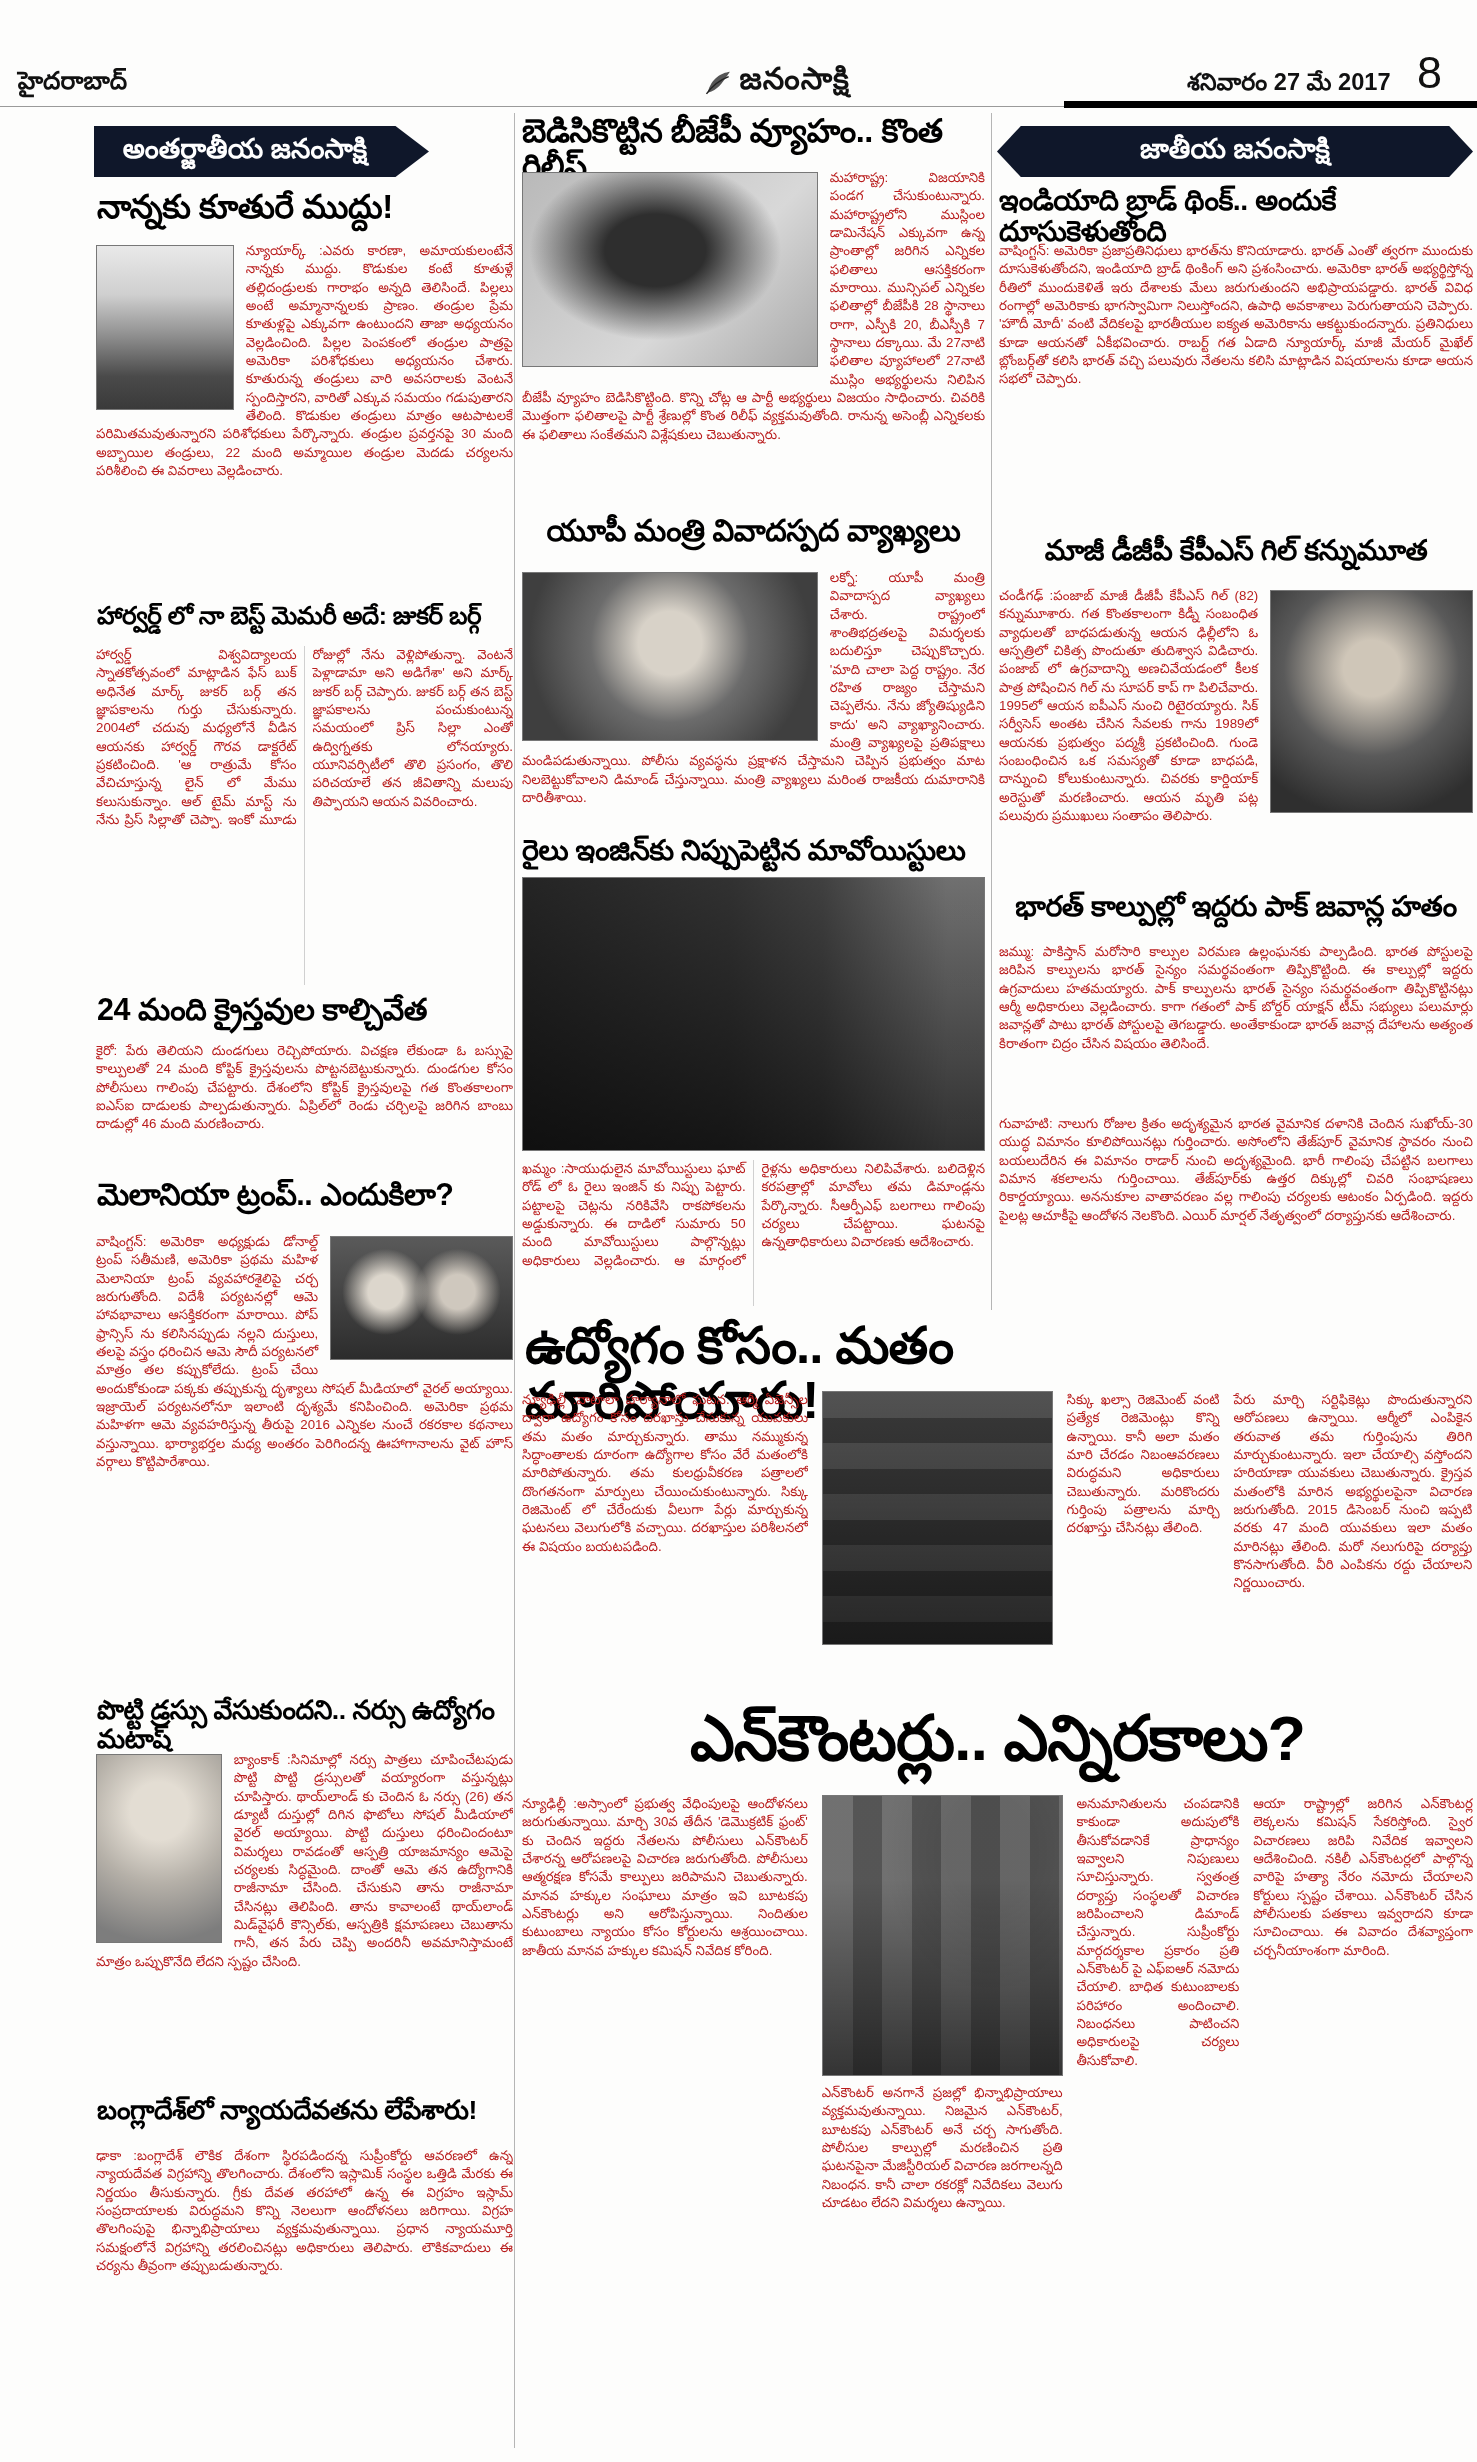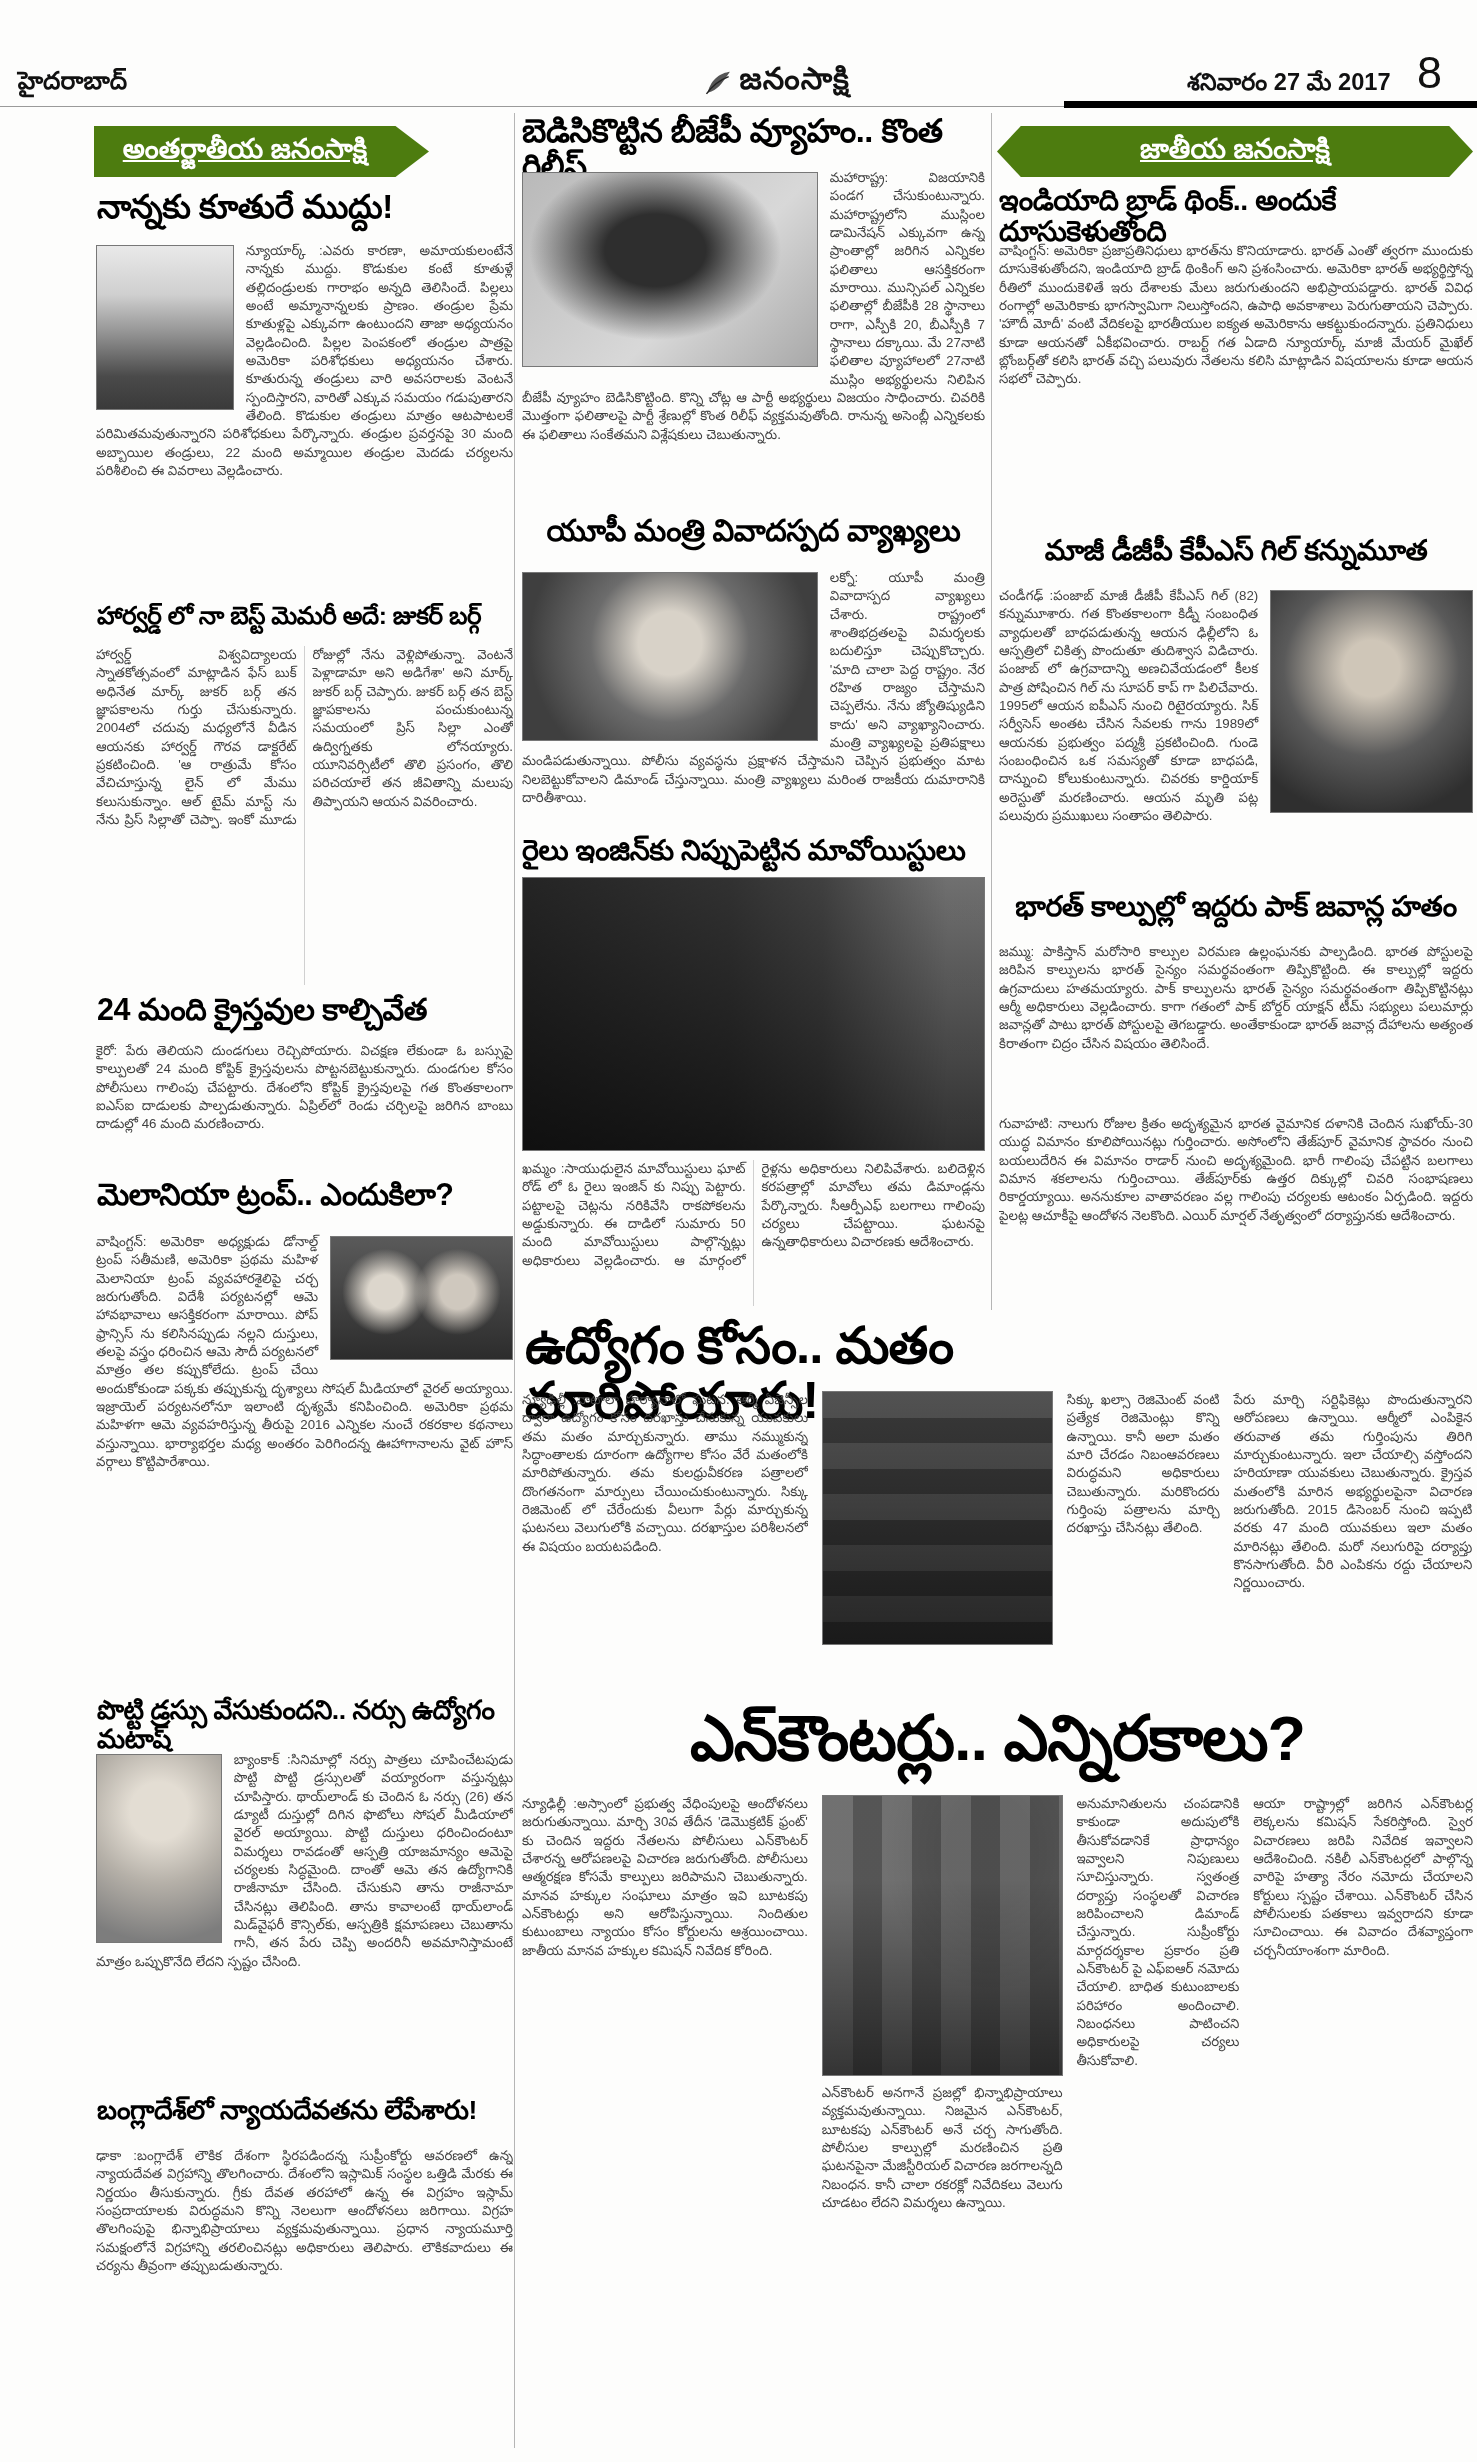--- a/index.html
+++ b/index.html
@@ -12,32 +12,32 @@
   
   .city { font-size:24.6px; font-weight:bold; }
   .masthead { display:flex; align-items:center; gap:5.9px; font-size:30.5px; font-weight:bold; letter-spacing:1px; }
   .dateline { font-size:23.6px; font-weight:bold; }
   .pagenum { font-size:45px; font-weight:normal; }
   .hairline { background:#9a9a9a; height:1px; }
   .thickbar { background:#000; height:6.9px; }
   .vrule { width:1px; background:#b5b5b5; }
   
   .banner {
-    background:#4d7c0f; color:#fff; font-weight:bold; font-size:27.6px;
-    display:flex; align-items:center; justify-content:center; text-align:center;text-decoration:underline;
+    background:#0f172a; color:#fff; font-weight:bold; font-size:27.6px;
+    display:flex; align-items:center; justify-content:center; text-align:center;
   }
   .banner-intl { clip-path:polygon(0 0, 90% 0, 100% 50%, 90% 100%, 0 100%); padding-right:33px; }
   .banner-natl { clip-path:polygon(0 50%, 5% 0, 95% 0, 100% 50%, 95% 100%, 5% 100%); padding:0 29.6px; }
   
   .hl { font-weight:bold; color:#000; line-height:1.08; letter-spacing:-0.5px; }
   .hl-c { text-align:center; }
   
   .bt {
     font-size:13.3px; line-height:1.38; text-align:justify; overflow:hidden;
-    color:#404040; word-break:break-word;
+    color:#b91c1c; word-break:break-word;
   }
   .bt-2col { column-count:2; column-gap:15.8px; column-rule:1px solid #d0d0d0; }
   
   .photo { border:1px solid #777; background:#9a9a9a; }
   .ph-fl { float:left; margin:3px 11.8px 5.9px 0; }
   .ph-fr { float:right; margin:3px 0 5.9px 11.8px; }
   .ph-father   { background:linear-gradient(180deg,#e9e9e9 0%,#cfcfcf 30%,#8f8f8f 55%,#4a4a4a 80%,#3a3a3a 100%); }
   .ph-jet      { background:radial-gradient(ellipse at 45% 40%, #2e2e2e 0 22%, transparent 55%), linear-gradient(135deg,#b9b9b9,#d8d8d8 60%,#a8a8a8); }
   .ph-minister { background:radial-gradient(circle at 50% 42%, #d8d2c8 0 18%, #6c6c6c 45%, #3f3f3f 80%); }
   .ph-train    { background:linear-gradient(90deg,#4e4e4e 0%,#6a6a6a 45%,#8a8a8a 65%,#f0f0f0 92%), linear-gradient(0deg,#333,#777); background-blend-mode:multiply; }

